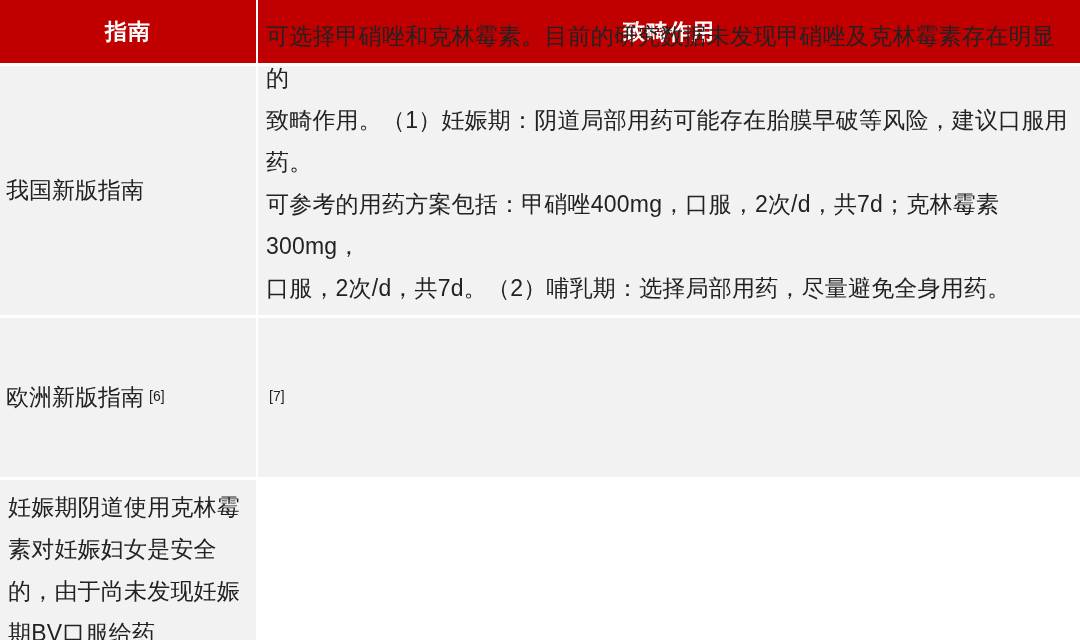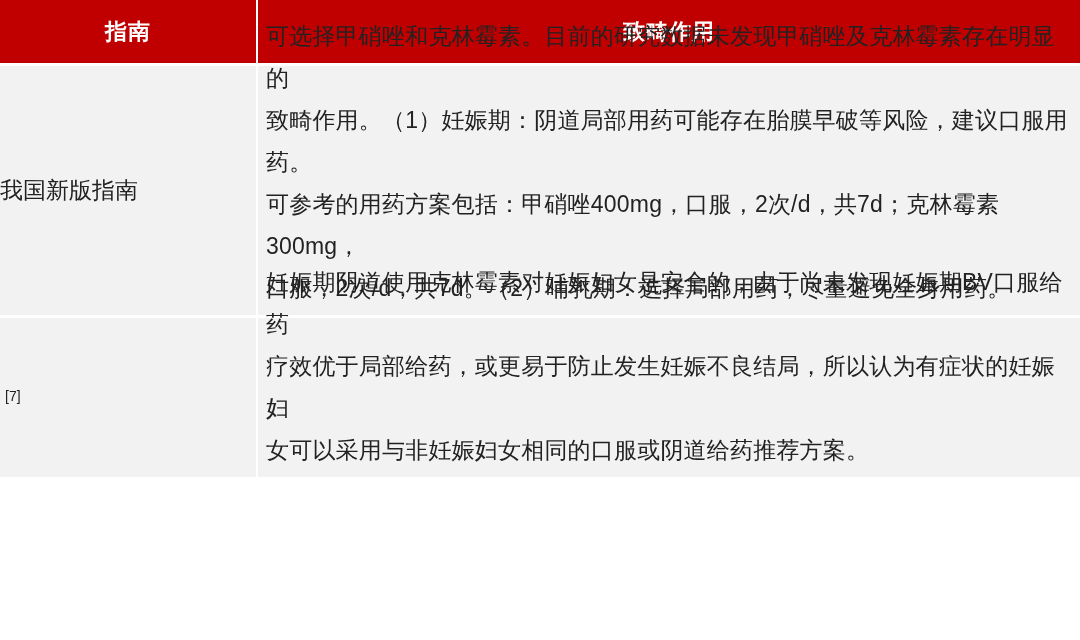--- a/index.html
+++ b/index.html
@@ -28,20 +28,21 @@
     font-size: 22px;
     font-weight: bold;
     display: flex;
     align-items: center;
     justify-content: center;
     letter-spacing: 1px;
   }
   .label-cell {
     display: flex;
     align-items: center;
+    padding-left: 6px;
     font-size: 23px;
     white-space: nowrap;
   }
   .label-cell .ref {
     font-size: 14px;
     margin-left: 5px;
     position: relative;
     top: -2px;
   }
   .content-cell {
@@ -68,20 +69,24 @@
     <span>我国新版指南</span>
       <sup class="ref"></sup>
   </div>
   <div class="cell content-cell">
     <div class="content-text">可选择甲硝唑和克林霉素。目前的研究数据未发现甲硝唑及克林霉素存在明显的
 致畸作用。（1）妊娠期：阴道局部用药可能存在胎膜早破等风险，建议口服用药。
 可参考的用药方案包括：甲硝唑400mg，口服，2次/d，共7d；克林霉素300mg，
 口服，2次/d，共7d。（2）哺乳期：选择局部用药，尽量避免全身用药。</div>
   </div>
 
+  <div class="cell label-cell">
+    <span>欧洲新版指南</span>
+      <sup class="ref">[6]</sup>
+  </div>
 
   <div class="cell label-cell">
       <sup class="ref">[7]</sup>
   </div>
   <div class="cell content-cell">
     <div class="content-text">妊娠期阴道使用克林霉素对妊娠妇女是安全的，由于尚未发现妊娠期BV口服给药
 疗效优于局部给药，或更易于防止发生妊娠不良结局，所以认为有症状的妊娠妇
 女可以采用与非妊娠妇女相同的口服或阴道给药推荐方案。</div>
   </div>
 

